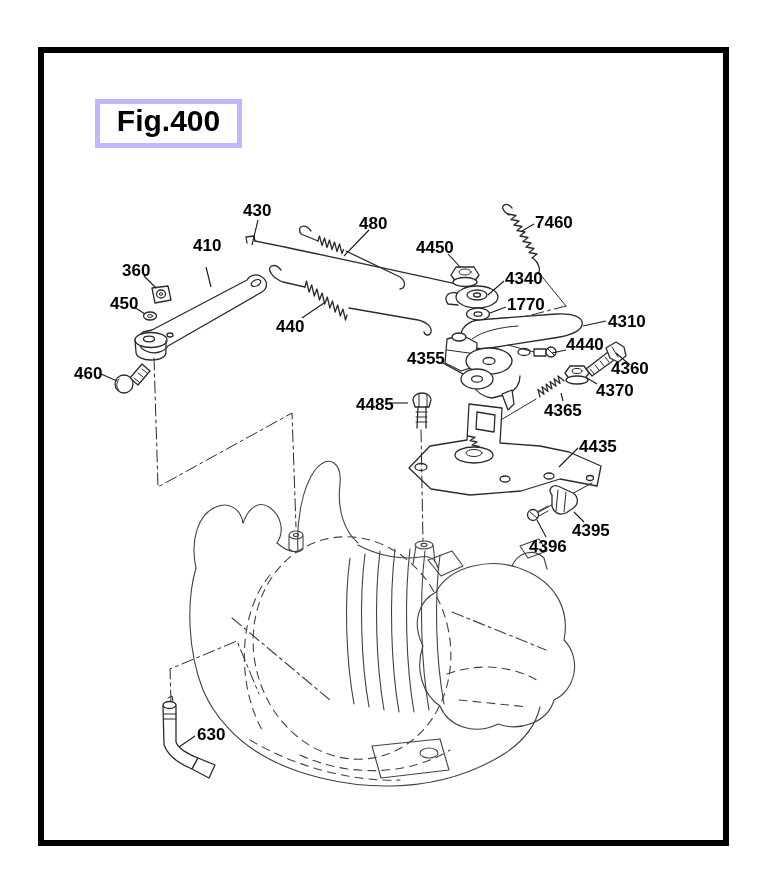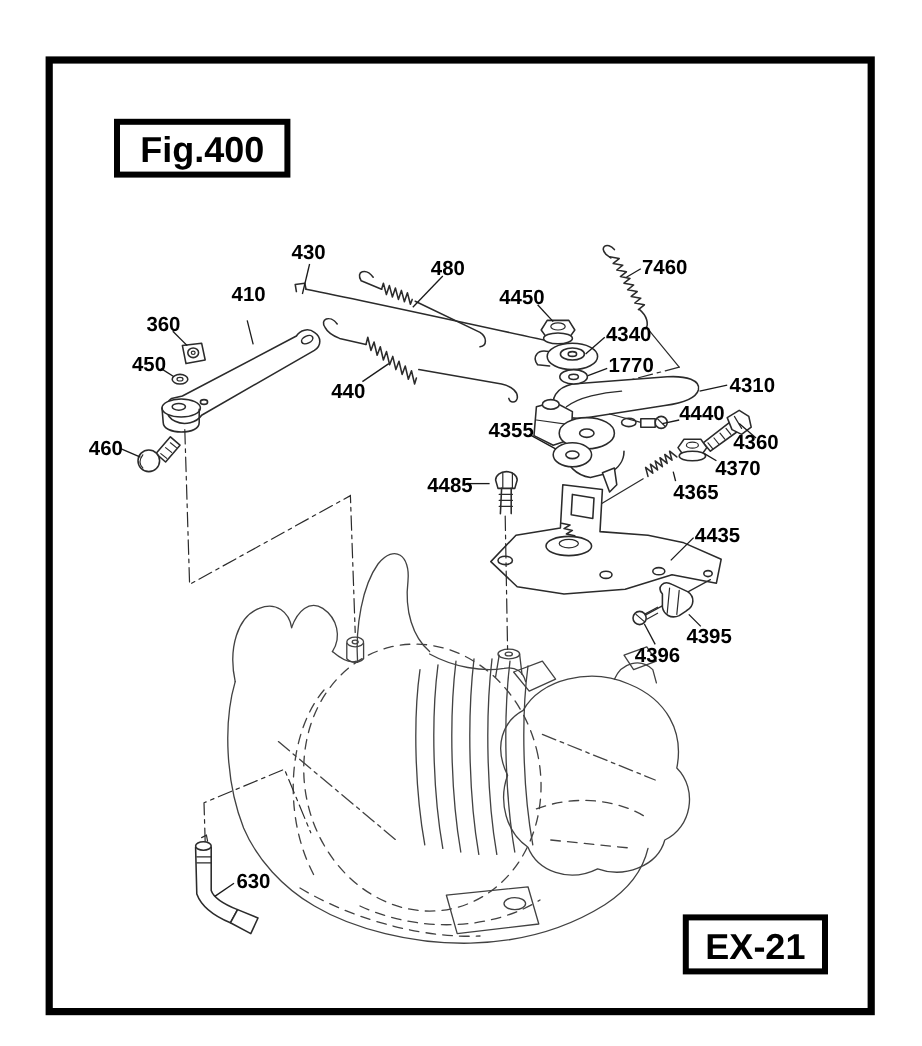--- a/index.html
+++ b/index.html
@@ -1,21 +1,21 @@
 <!DOCTYPE html>
 <html><head>
 <meta charset="utf-8">
 <style>
   html,body{margin:0;padding:0;background:#fff;}
   .diagram{position:relative;width:768px;height:872px;background:#ffffff;overflow:hidden;
            font-family:"Liberation Sans", sans-serif;}
   .frame{position:absolute;left:38px;top:47px;width:691px;height:799px;
          border:6px solid #000;box-sizing:border-box;}
-  .titlebox{position:absolute;border:5px solid #000000;box-sizing:border-box;
-            display:flex;align-items:flex-end;justify-content:center;
+  .titlebox{position:absolute;border:5px solid #c4b5fd;box-sizing:border-box;
+            display:flex;align-items:flex-start;justify-content:center;
             font-weight:bold;color:#000;background:#fff;}
   .figbox{left:95px;top:99px;width:147px;height:49px;font-size:30px;letter-spacing:0px;}
   .exbox{left:569px;top:762px;width:121px;height:50px;font-size:30px;}
   .part-label{position:absolute;font-weight:bold;font-size:17px;color:#000;
               white-space:nowrap;line-height:1;}
   svg{position:absolute;left:0;top:0;}
   .ln{stroke:#2b2b2b;stroke-width:1.3;fill:none;stroke-linecap:round;stroke-linejoin:round;}
   .th{stroke:#2b2b2b;stroke-width:1;fill:none;stroke-linecap:round;}
   .wh{stroke:#2b2b2b;stroke-width:1.3;fill:#ffffff;stroke-linejoin:round;}
   .eng{stroke:#424242;stroke-width:1.1;fill:none;stroke-linecap:round;stroke-linejoin:round;}
@@ -27,23 +27,20 @@
 <body>
 
 <div class="diagram">
 
   <div class="frame"></div>
 
   <div class="titlebox figbox">
     <span>Fig.400</span>
   </div>
 
-  <div class="titlebox exbox">
-    <span>EX-21</span>
-  </div>
 
   <svg width="768" height="872" viewBox="0 0 768 872">
 
     <g>
       <path class="eng" d="M196,568 C186,602 188,652 203,690 C214,716 236,740 262,755 C294,774 344,787 392,786 C434,785 472,774 504,754 C524,741 536,724 540,707"></path>
       <path class="eng" d="M196,568 C190,540 198,514 216,507 C230,501 241,510 243,523"></path>
       <path class="eng" d="M243,523 C248,509 258,500 269,507 C281,515 285,531 277,543"></path>
       <path class="eng" d="M277,543 C284,549 291,553 297,551"></path>
       <path class="eng" d="M298,552 C296,522 302,488 315,470 C329,453 342,463 340,484 C337,509 344,531 358,543"></path>
 
@@ -272,21 +269,21 @@
   <div class="part-label" style="left:507px;top:296px">1770</div>
   <div class="part-label" style="left:193px;top:237px">410</div>
   <div class="part-label" style="left:122px;top:262px">360</div>
   <div class="part-label" style="left:110px;top:295px">450</div>
   <div class="part-label" style="left:74px;top:365px">460</div>
   <div class="part-label" style="left:276px;top:318px">440</div>
   <div class="part-label" style="left:608px;top:313px">4310</div>
   <div class="part-label" style="left:566px;top:336px">4440</div>
   <div class="part-label" style="left:611px;top:360px">4360</div>
   <div class="part-label" style="left:596px;top:382px">4370</div>
-  <div class="part-label" style="left:561px;top:402px">4365</div>
+  <div class="part-label" style="left:544px;top:402px">4365</div>
   <div class="part-label" style="left:407px;top:350px">4355</div>
   <div class="part-label" style="left:356px;top:396px">4485</div>
   <div class="part-label" style="left:579px;top:438px">4435</div>
   <div class="part-label" style="left:572px;top:522px">4395</div>
   <div class="part-label" style="left:529px;top:538px">4396</div>
   <div class="part-label" style="left:197px;top:726px">630</div>
 
 </div>
 
 </body></html>

